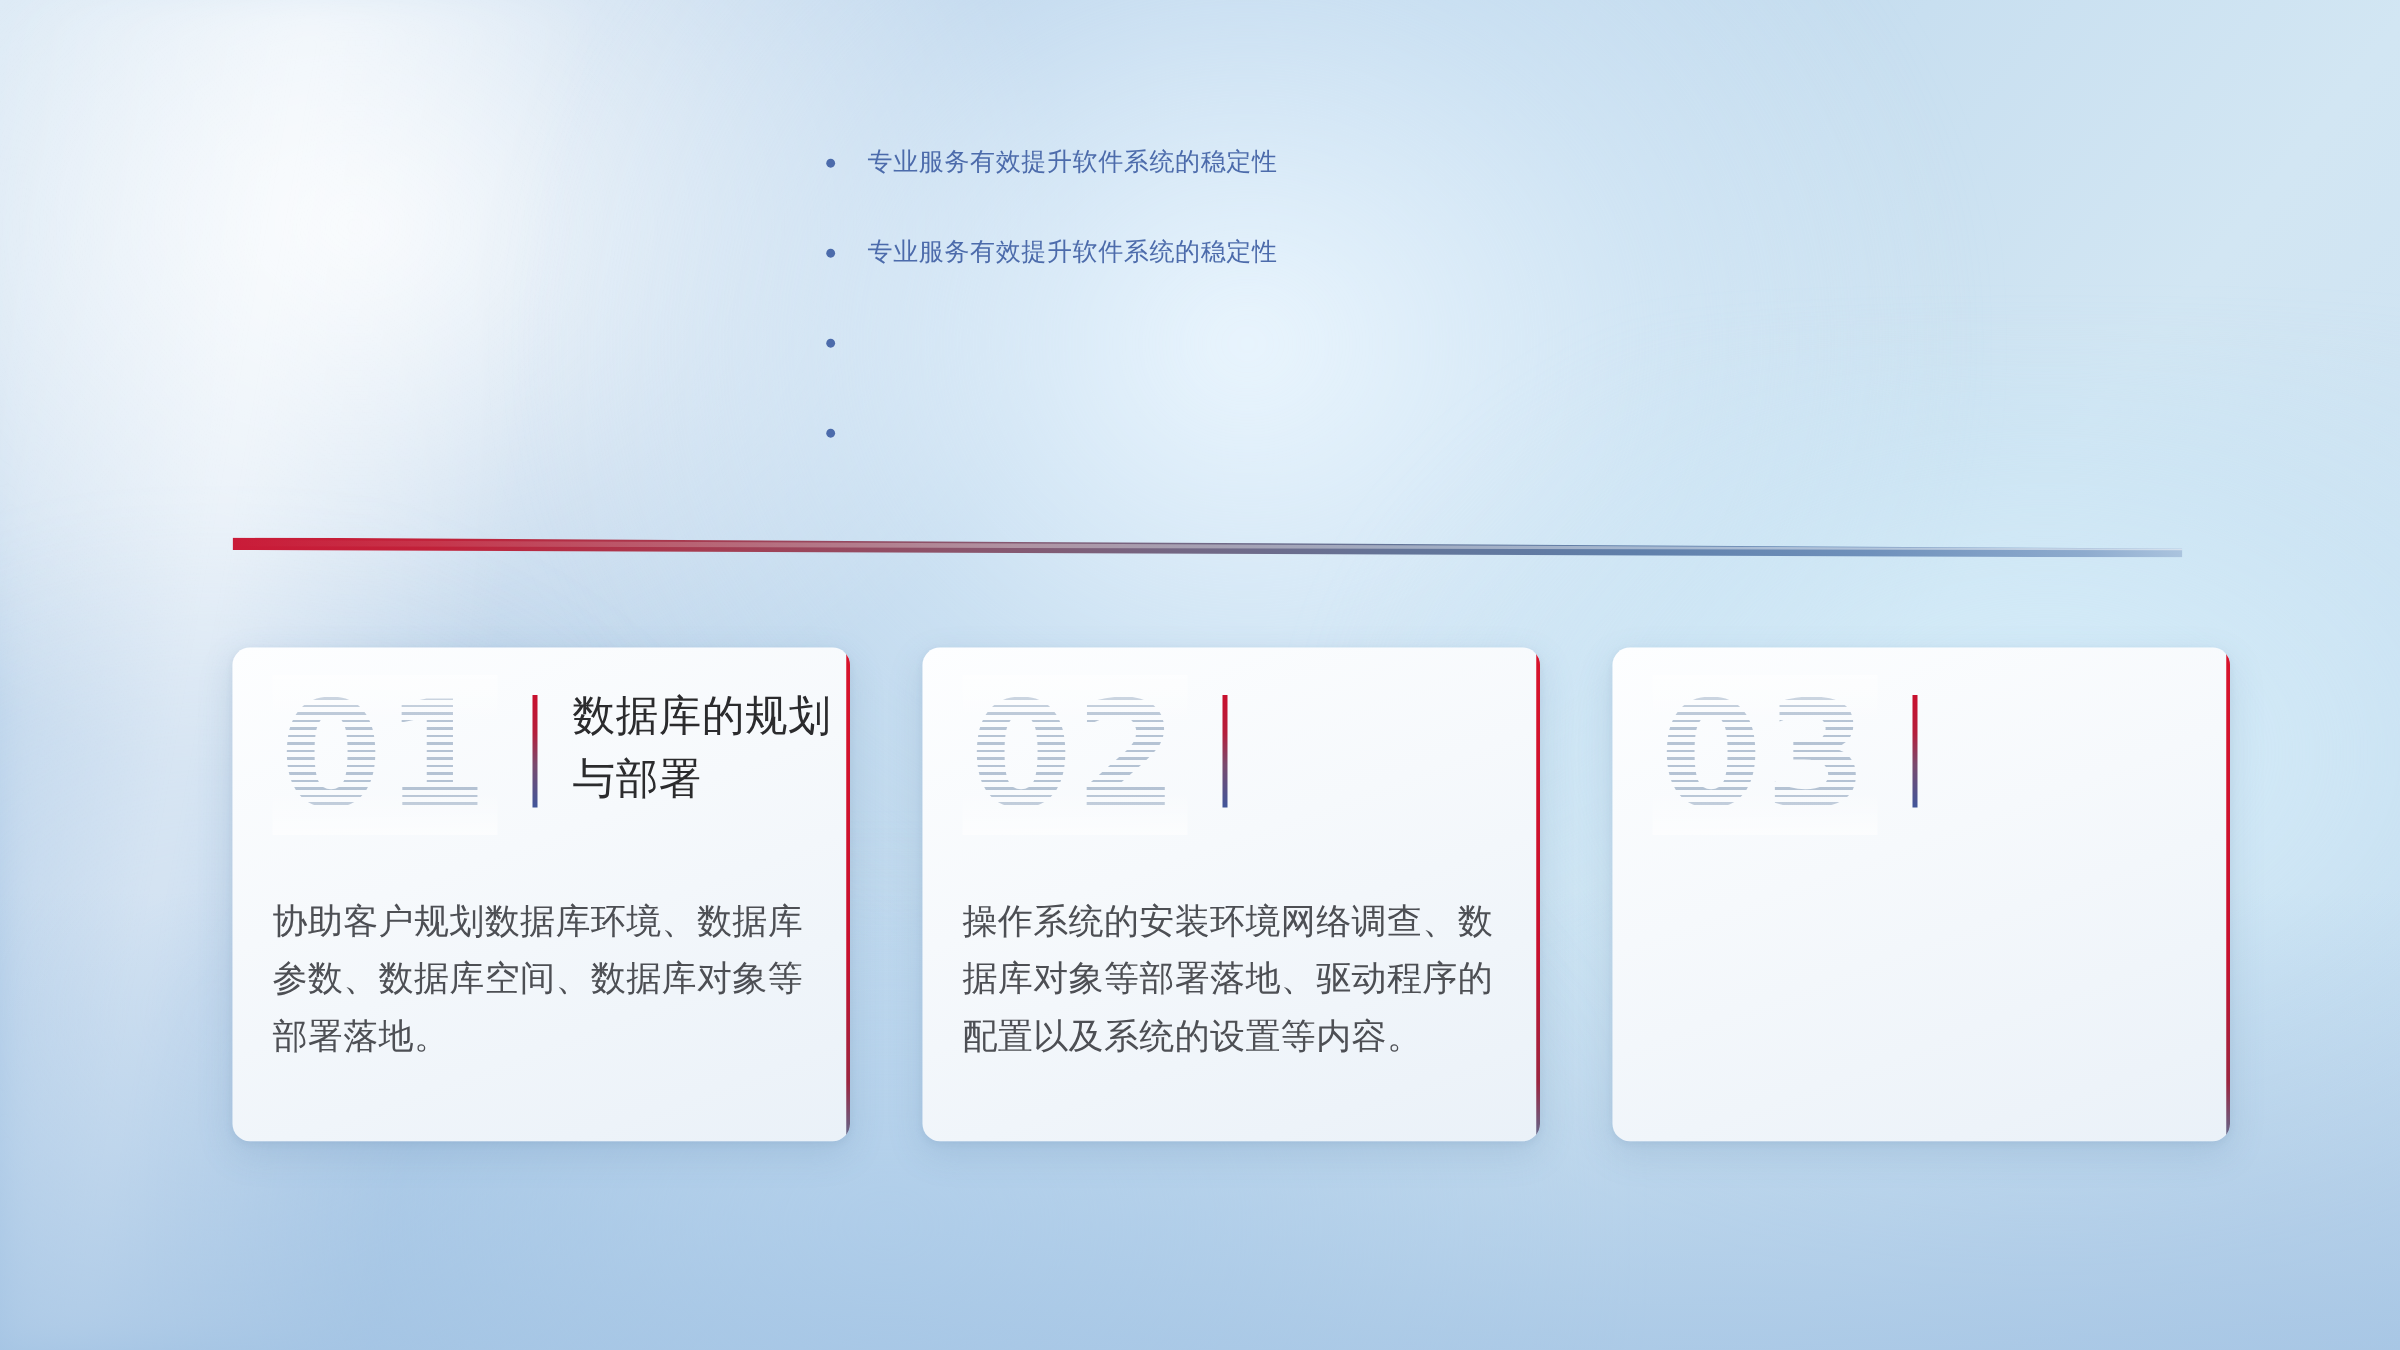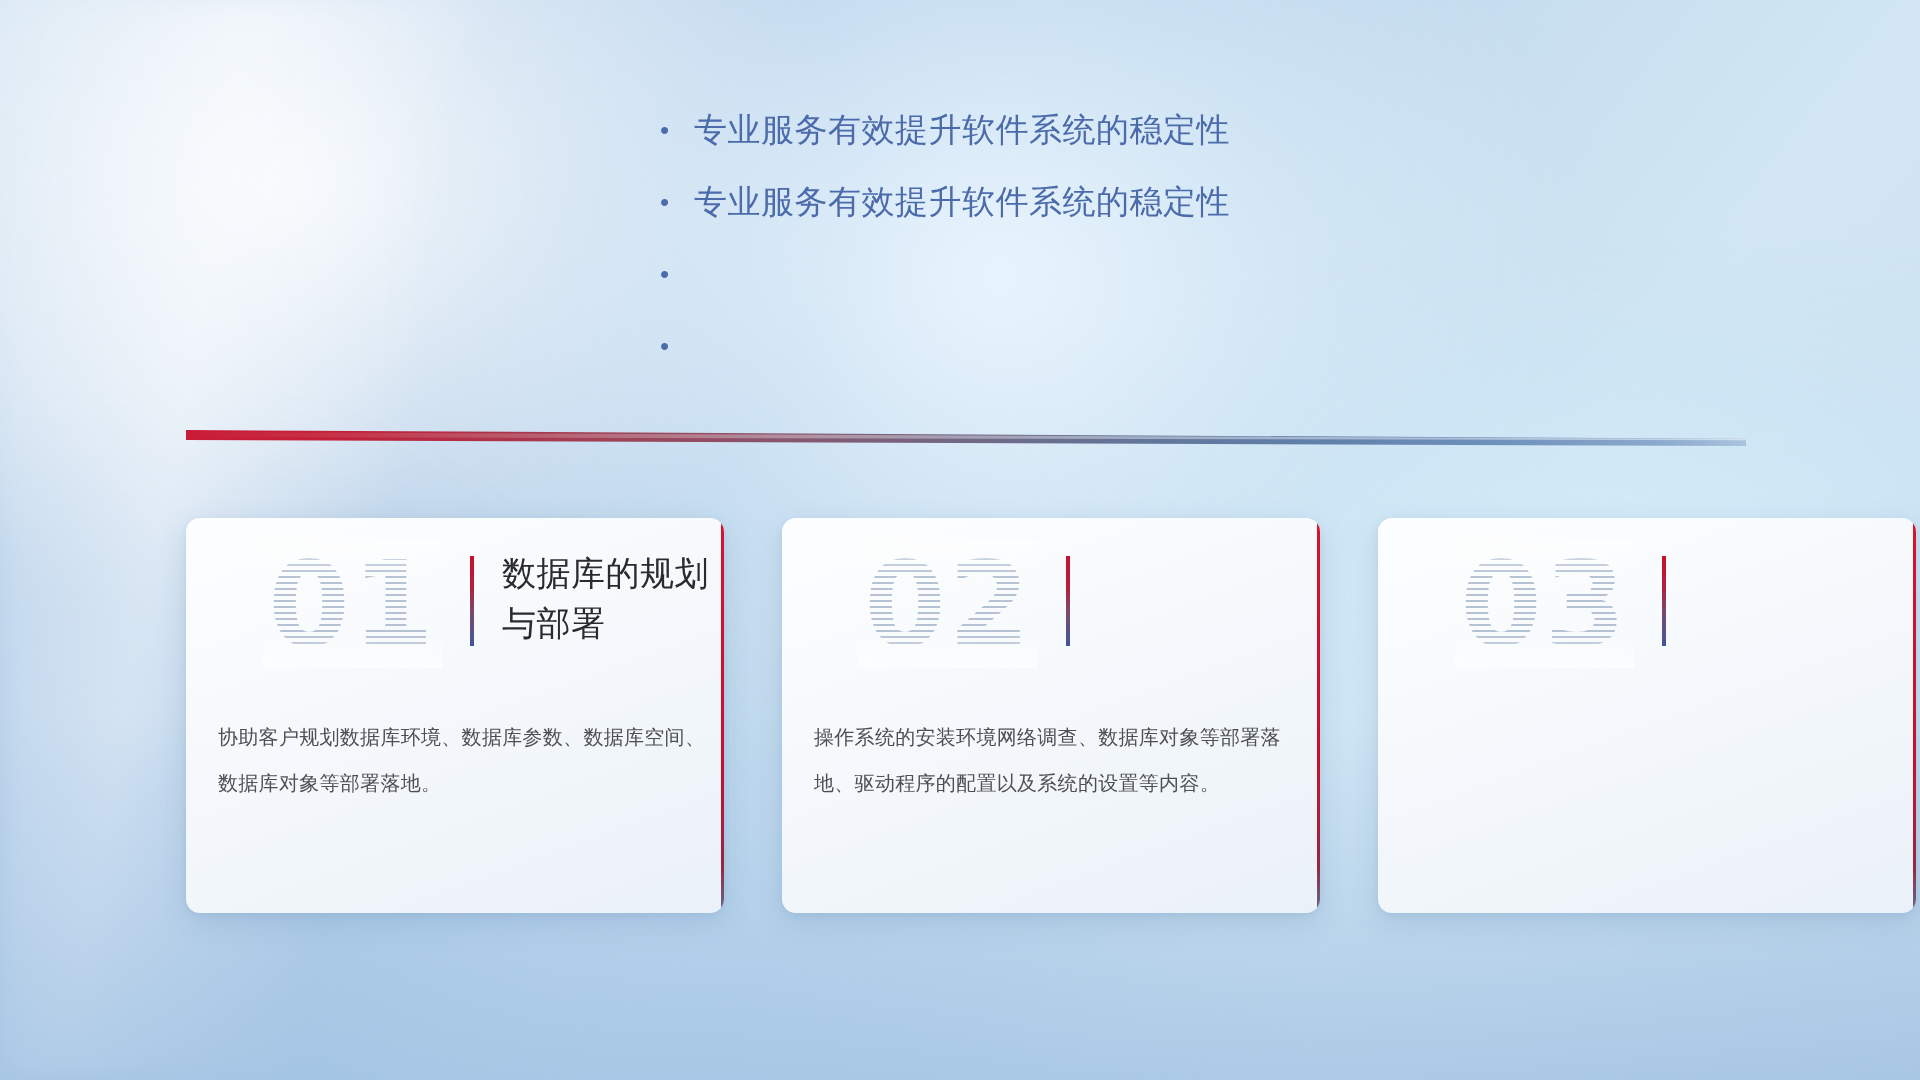--- a/index.html
+++ b/index.html
@@ -68,21 +68,21 @@
     display:flex;align-items:flex-start;
     margin-bottom:32px;
   }
   .bullet-dot{
     width:34px;flex:0 0 34px;
     color:#4c6bab;font-size:26px;line-height:40px;
     text-align:left;
   }
   .bullet-text{
     color:#4c6bab;
-    font-size:33px;line-height:40px;
+    font-size:20px;line-height:40px;
     letter-spacing:.5px;
     font-weight:400;
     white-space:nowrap;
   }
 
   
   .divider-wrap{
     position:absolute;left:186px;top:430px;width:1560px;height:18px;
   }
   .divider{
@@ -112,21 +112,20 @@
     position:absolute;left:186px;top:518px;
     display:flex;gap:58px;
   }
   .card{
     position:relative;
     width:494px;height:395px;
     border-radius:14px;
     background:linear-gradient(160deg,#fdfeff 0%,#f6f9fc 42%,#eaf1f8 100%);
     box-shadow:0 10px 28px rgba(85,120,160,.18), 0 2px 6px rgba(85,120,160,.10);
     overflow:hidden;
-    padding-left:44px;
   }
   .card-edge{
     position:absolute;right:0;top:0;bottom:0;width:3px;
     background:linear-gradient(180deg,#d8132c 0%,#c8102e 62%,#9b2540 88%,#5d6e93 100%);
     border-radius:0 14px 14px 0;
   }
   .card-top{
     position:relative;
     height:172px;
     display:flex;align-items:center;
@@ -162,21 +161,21 @@
   }
   .card-title{
     position:absolute;left:272px;top:30px;right:14px;
     font-size:34px;line-height:50px;
     color:#2b2b2d;
     font-weight:400;
     letter-spacing:.5px;
   }
   .card-body{
     position:absolute;left:32px;right:12px;top:196px;
-    font-size:20px;line-height:46px;
+    font-size:28px;line-height:46px;
     color:#4d4f54;
     letter-spacing:.3px;
   }
 </style>
 </head>
 <body>
 
 <div class="bg">
   <div class="bg-base"></div>
   <div class="bg-glow-a"></div>

